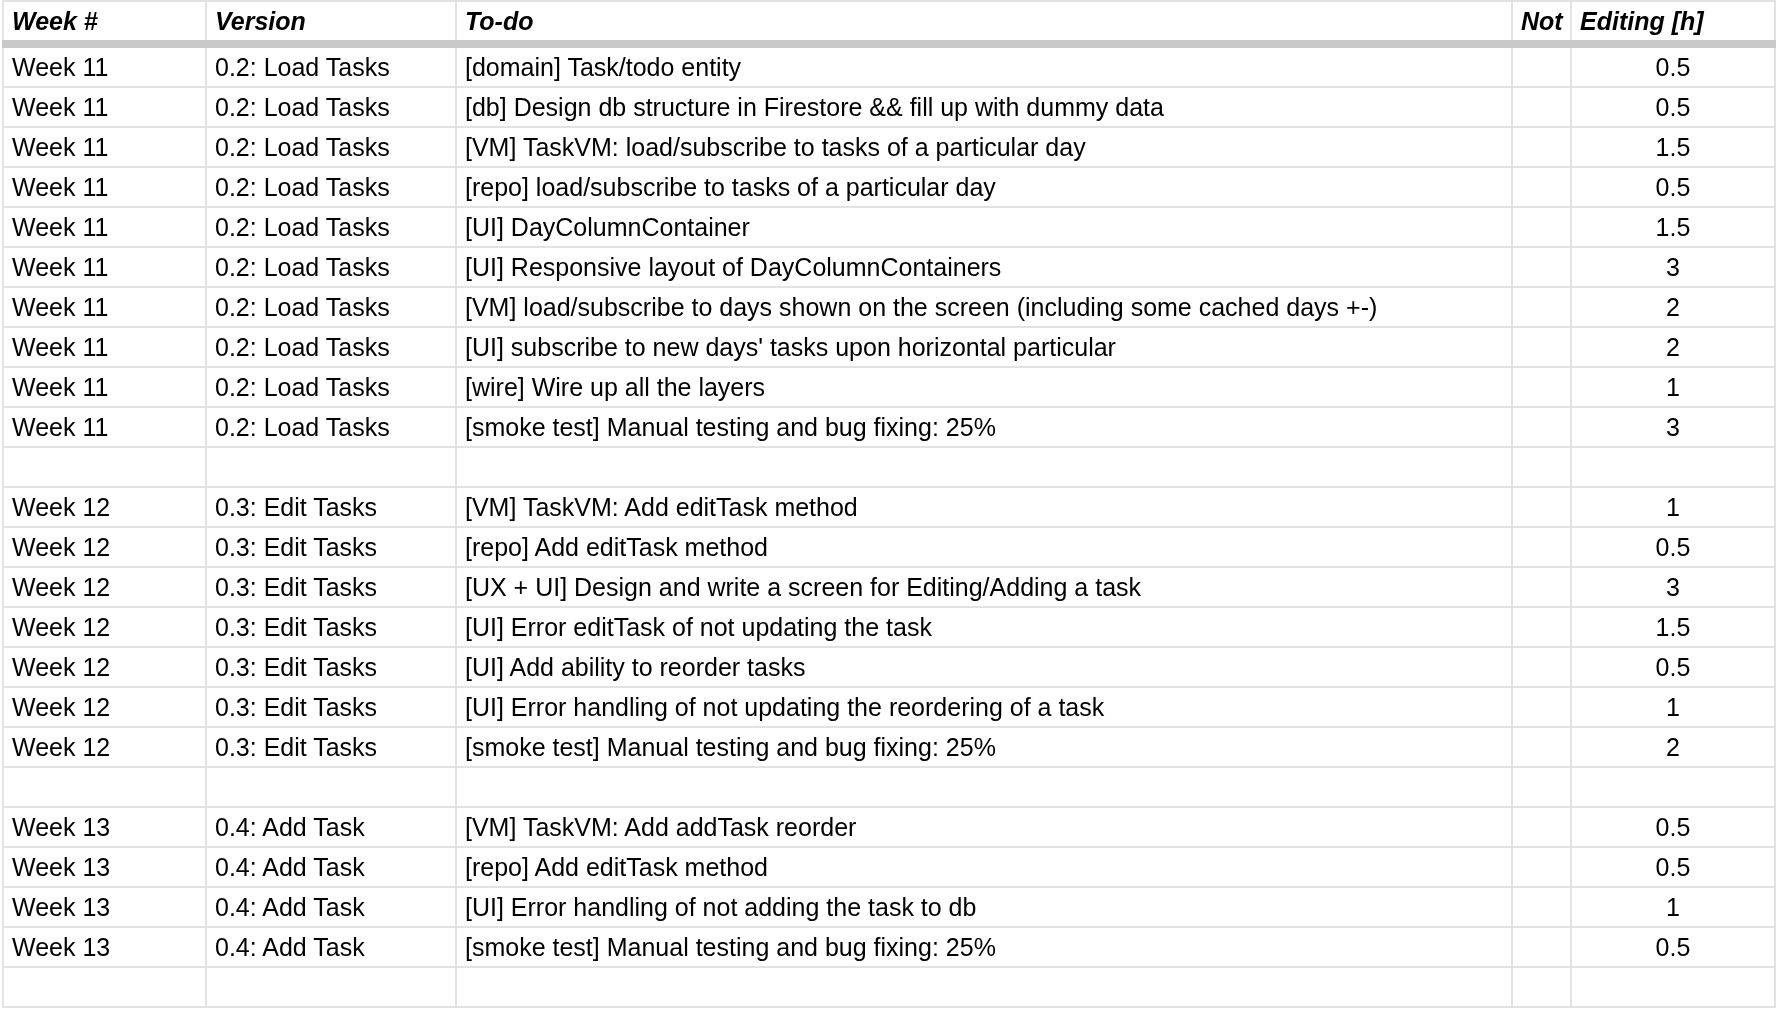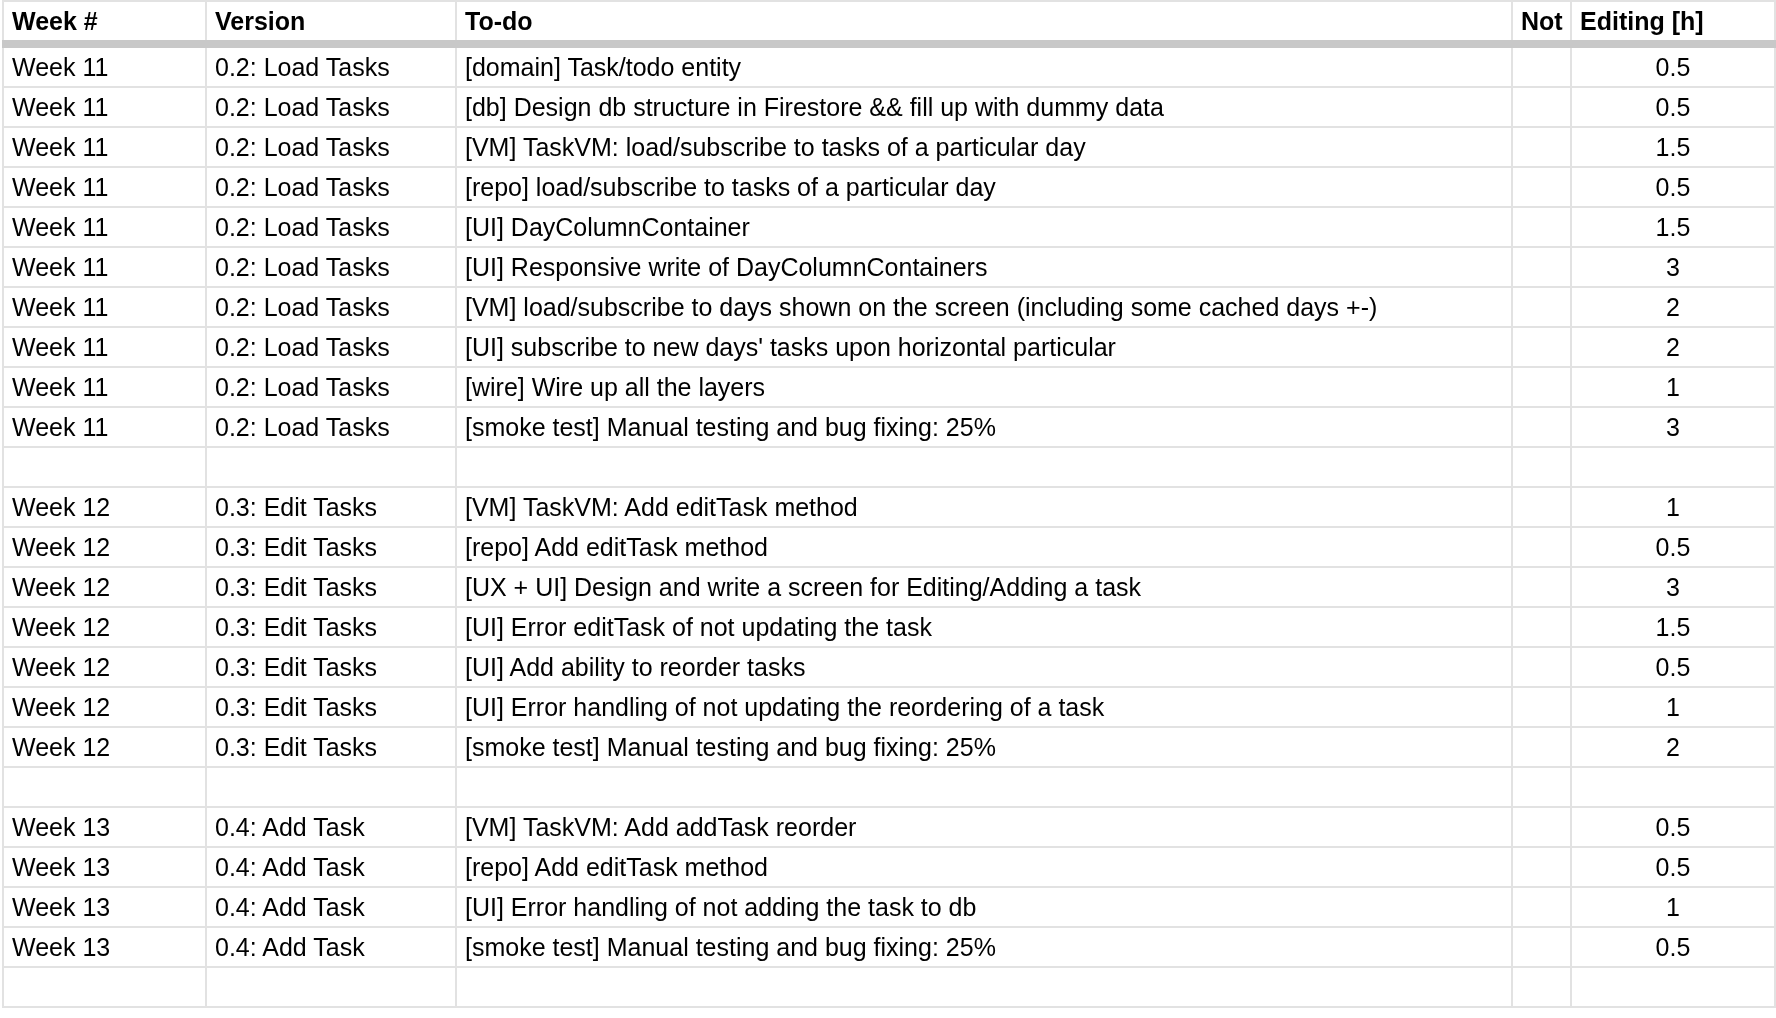--- a/index.html
+++ b/index.html
@@ -2,21 +2,21 @@
 <html><head>
   <meta charset="utf-8">
   <style>
     html, body { margin: 0; padding: 0; background: #ffffff; }
     body { width: 1776px; height: 1018px; overflow: hidden; position: relative;
            font-family: "Liberation Sans", sans-serif; color: #000; }
     .sheet { position: absolute; left: 0; top: 0; width: 1776px; height: 1018px; }
     table { border-collapse: collapse; table-layout: fixed; position: absolute; left: 2px; top: 0; }
     td, th { border: 2px solid #e2e2e2; padding: 0 8px; height: 38px; font-size: 25px;
              white-space: nowrap; overflow: hidden; text-overflow: clip; line-height: 38px; }
-    th { font-weight: bold; text-align: left; height: 38px; border-bottom: 8px solid #c8c8c8; }
+    th { font-weight: bold; text-align: left; height: 38px; border-bottom: 8px solid #c8c8c8; font-style: italic; }
     col.c1 { width: 203px; }
     col.c2 { width: 250px; }
     col.c3 { width: 1056px; }
     col.c4 { width: 59px; }
     col.c5 { width: 204px; }
     td.num { text-align: center; }
     th.not { padding-right: 2px; text-overflow: clip; }
   </style>
 </head>
 <body>
@@ -71,21 +71,21 @@
         <tr>
           <td>Week 11</td>
           <td>0.2: Load Tasks</td>
           <td>[UI] DayColumnContainer</td>
           <td></td>
           <td class="num">1.5</td>
         </tr>
         <tr>
           <td>Week 11</td>
           <td>0.2: Load Tasks</td>
-          <td>[UI] Responsive write of DayColumnContainers</td>
+          <td>[UI] Responsive layout of DayColumnContainers</td>
           <td></td>
           <td class="num">3</td>
         </tr>
         <tr>
           <td>Week 11</td>
           <td>0.2: Load Tasks</td>
           <td>[VM] load/subscribe to days shown on the screen (including some cached days +-)</td>
           <td></td>
           <td class="num">2</td>
         </tr>

